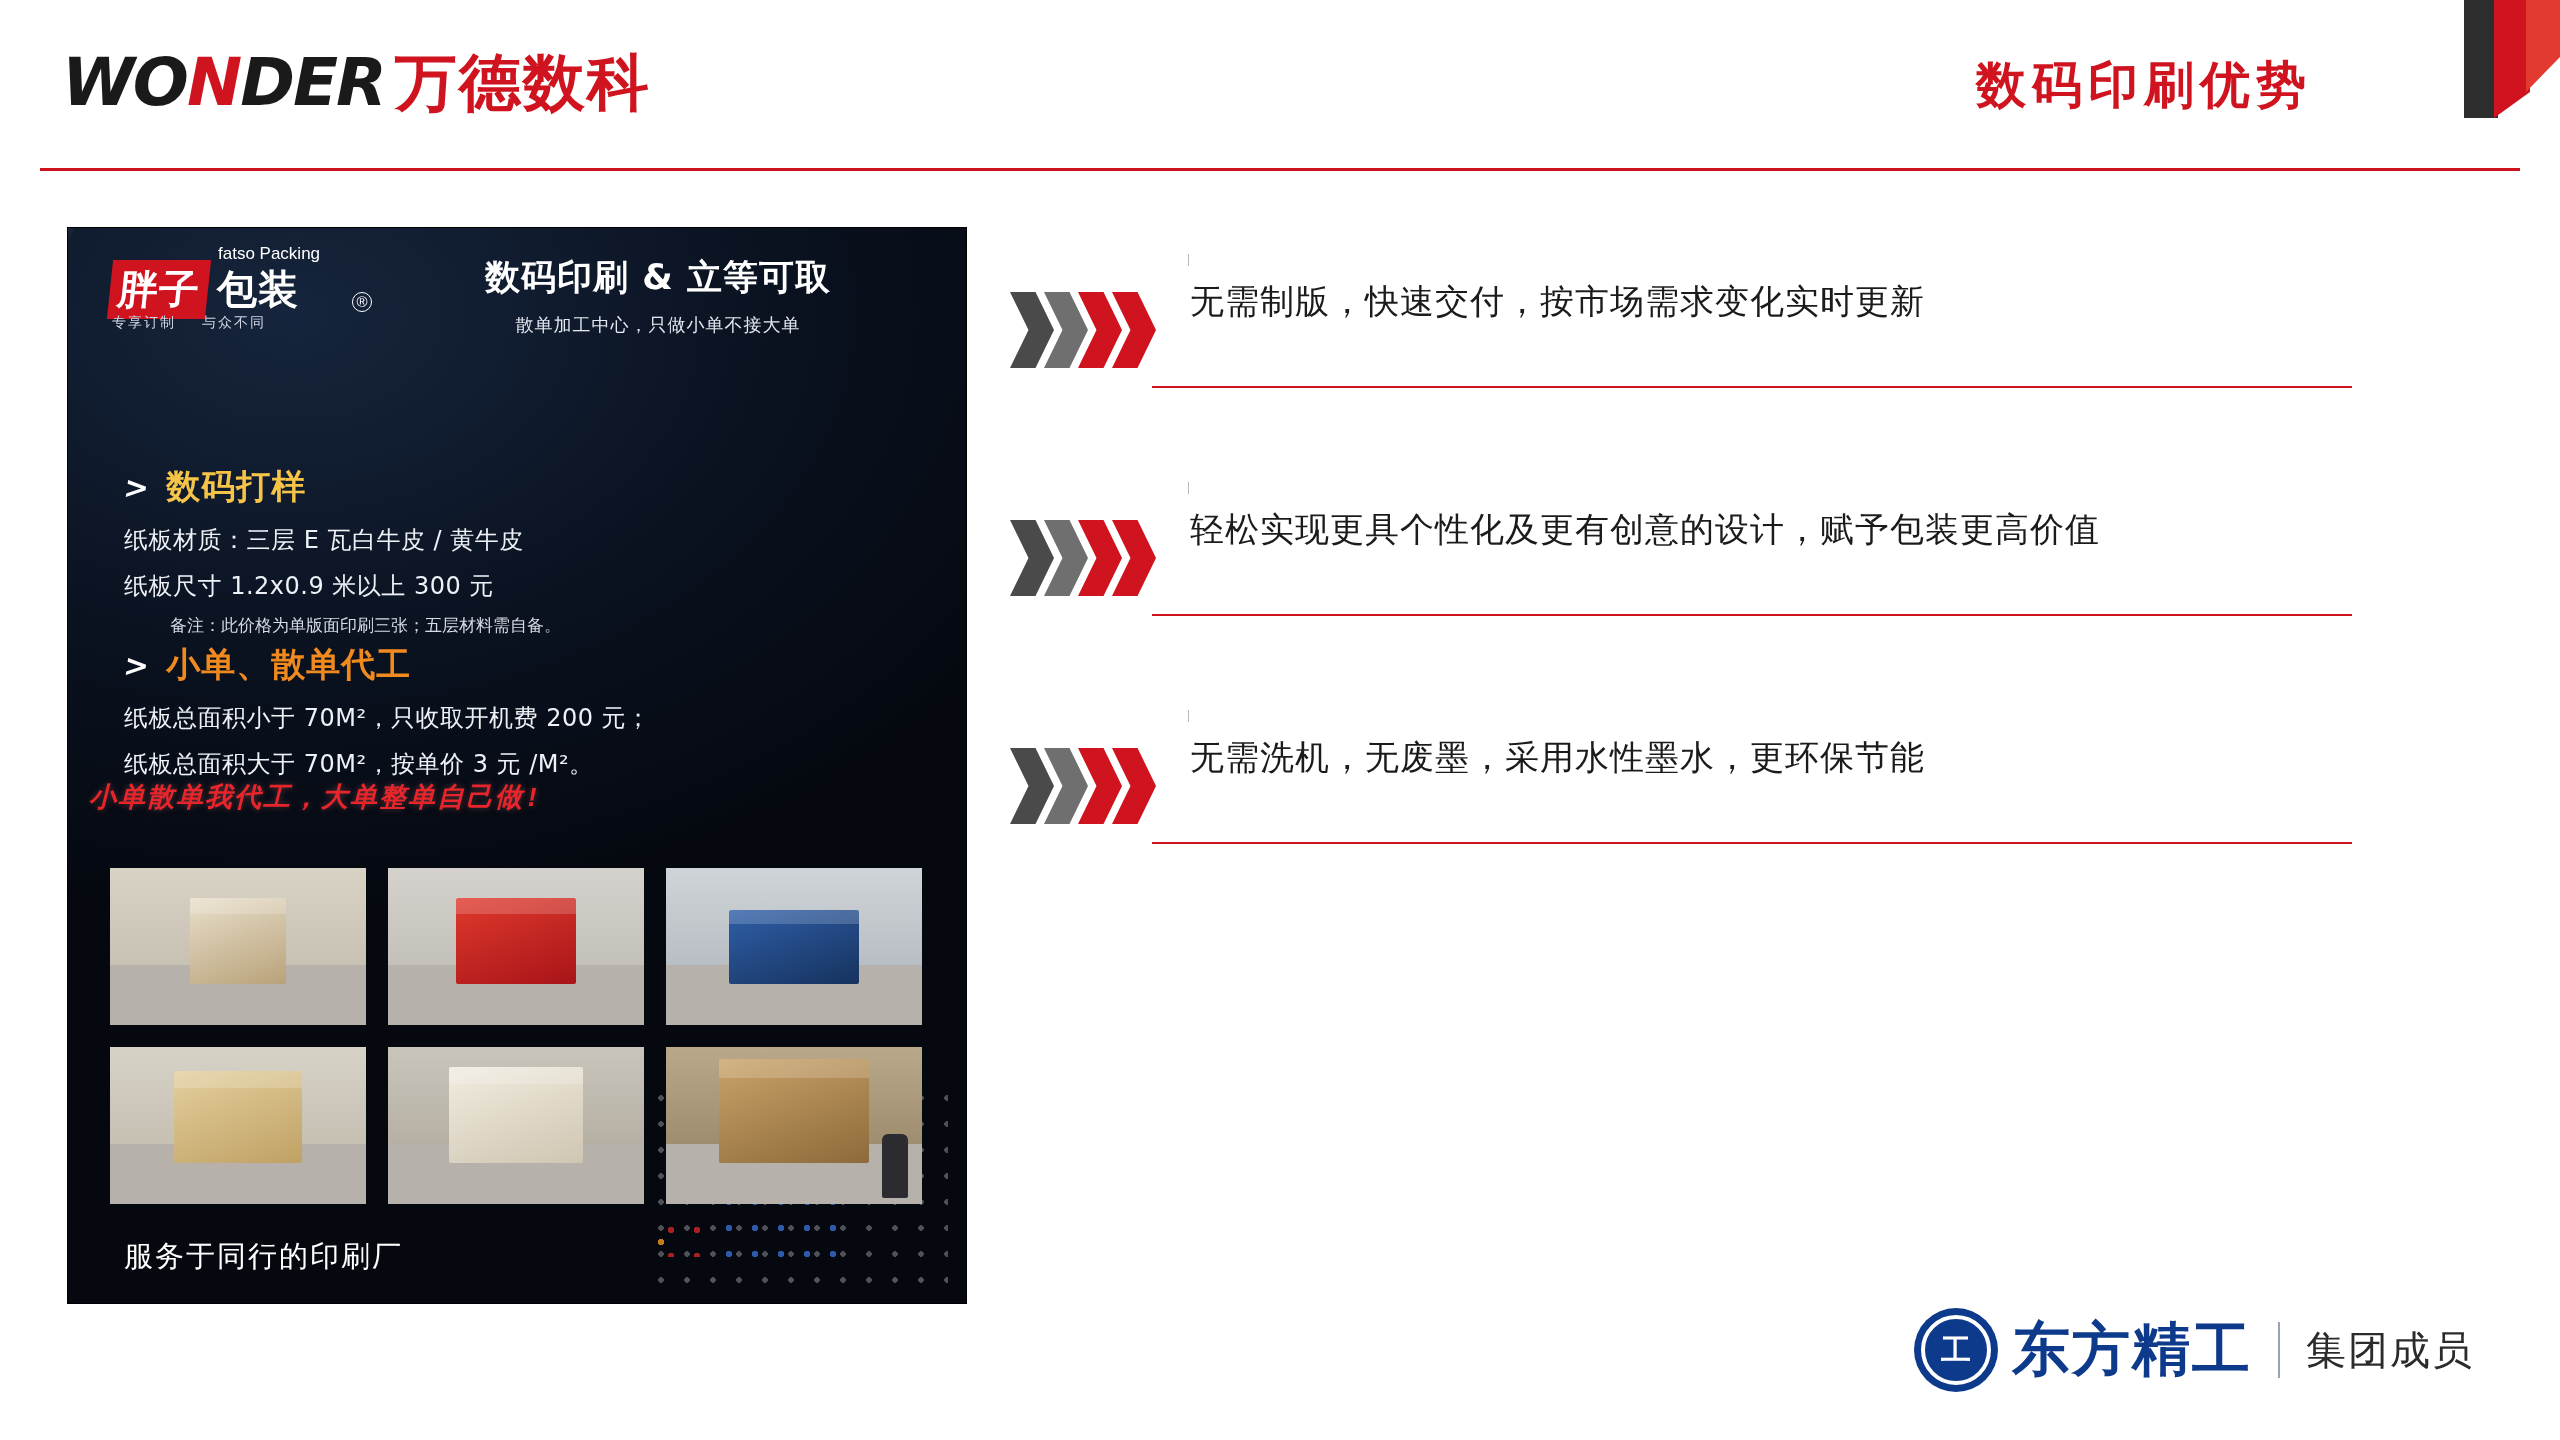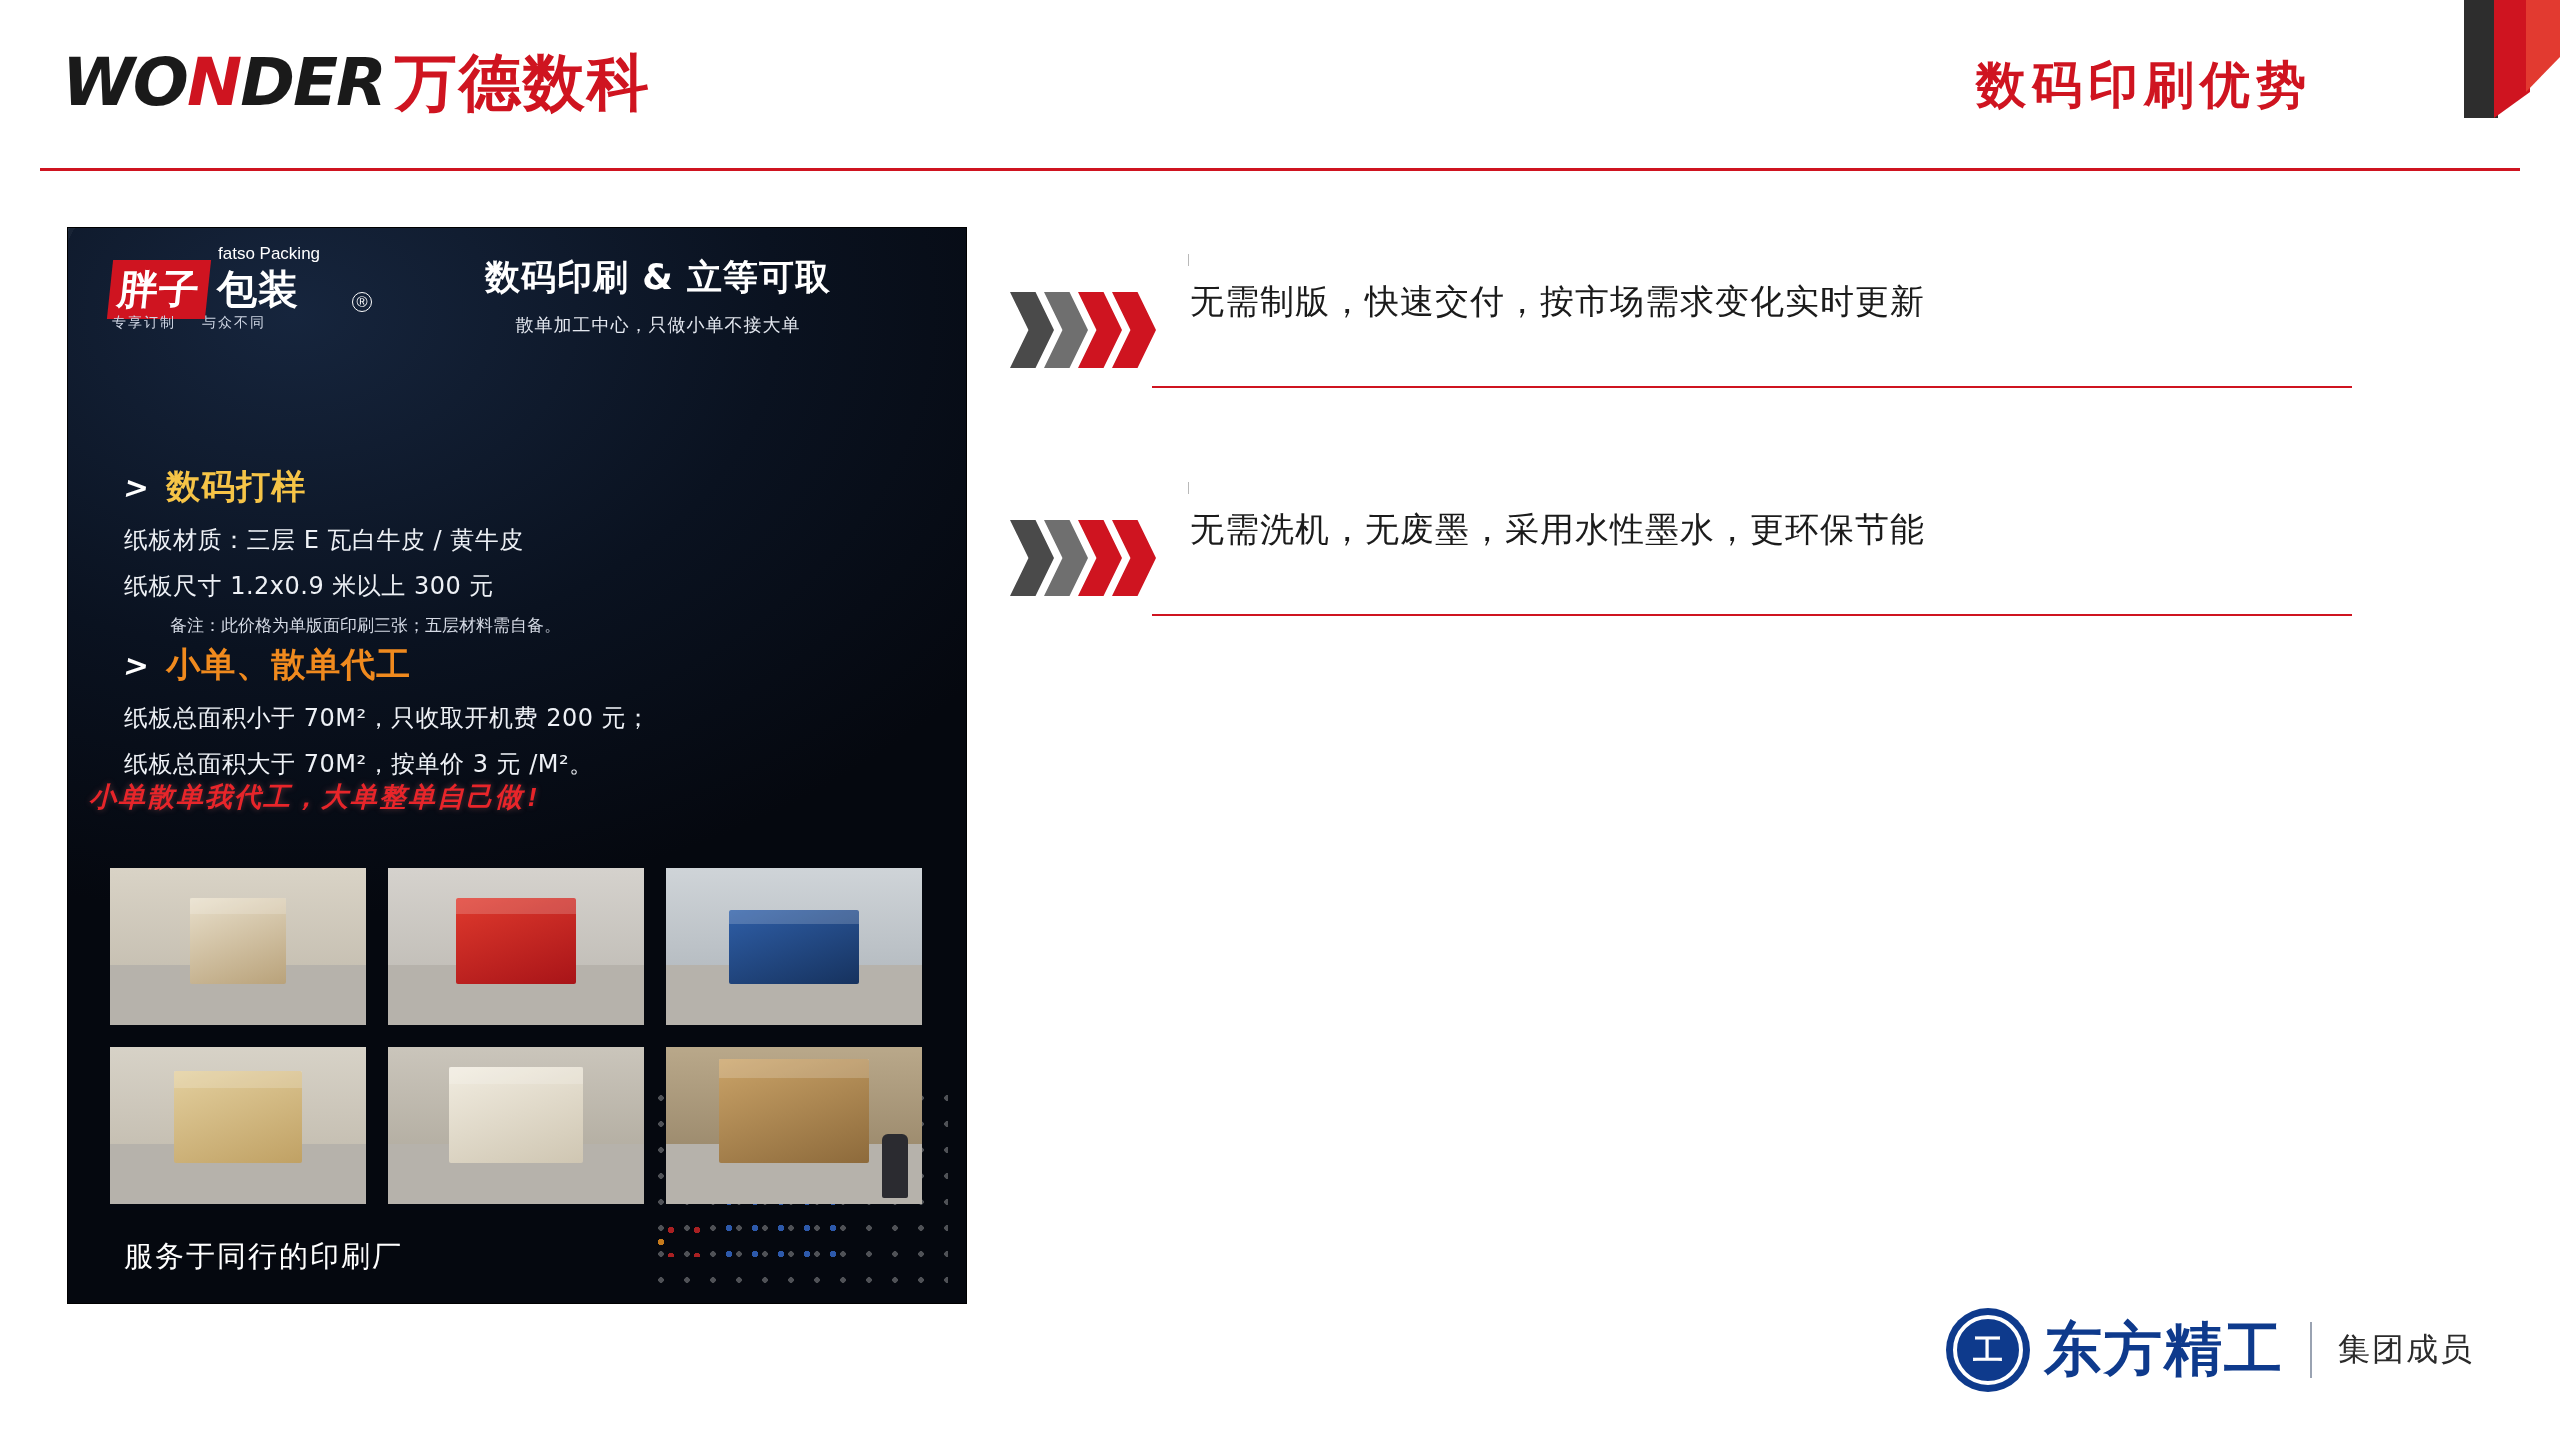--- a/index.html
+++ b/index.html
@@ -448,21 +448,21 @@
     letter-spacing: 2px;
   }
   .fl-div {
     width: 2px;
     height: 56px;
     background: #9aa3b2;
     margin: 0 26px;
   }
   .fl-sub {
     font-family: Liberation Serif, serif;
-    font-size: 32px;
+    font-size: 40px;
     color: #2b2b2b;
     letter-spacing: 2px;
     text-align: center;
   }
 </style>
 </head>
 <body>
 
 <div class="slide-header">
   <div class="logo-wrap">
@@ -569,29 +569,40 @@
       <div class="chev c1"></div>
         <div class="chev c2"></div>
         <div class="chev c3"></div>
         <div class="chev c4"></div>
     </div>
     <div class="bullet-text">无需制版，快速交付，按市场需求变化实时更新</div>
     <div class="bullet-rule r1"></div>
   </div>
 
 
-
   <div class="bullet">
     <div class="bullet-tick"></div>
     <div class="chevrons">
       <div class="chev c1"></div>
         <div class="chev c2"></div>
         <div class="chev c3"></div>
         <div class="chev c4"></div>
     </div>
+    <div class="bullet-text">轻松实现更具个性化及更有创意的设计，赋予包装更高价值</div>
+    <div class="bullet-rule r1"></div>
+  </div>
+
+  <div class="bullet">
+    <div class="bullet-tick"></div>
+    <div class="chevrons">
+      <div class="chev c1"></div>
+        <div class="chev c2"></div>
+        <div class="chev c3"></div>
+        <div class="chev c4"></div>
+    </div>
     <div class="bullet-text">无需洗机，无废墨，采用水性墨水，更环保节能</div>
     <div class="bullet-rule r1"></div>
   </div>
 
 </div>
 
 <div class="footer-logo">
   <div class="fl-mark">
     <div class="inner">工</div>
   </div>

